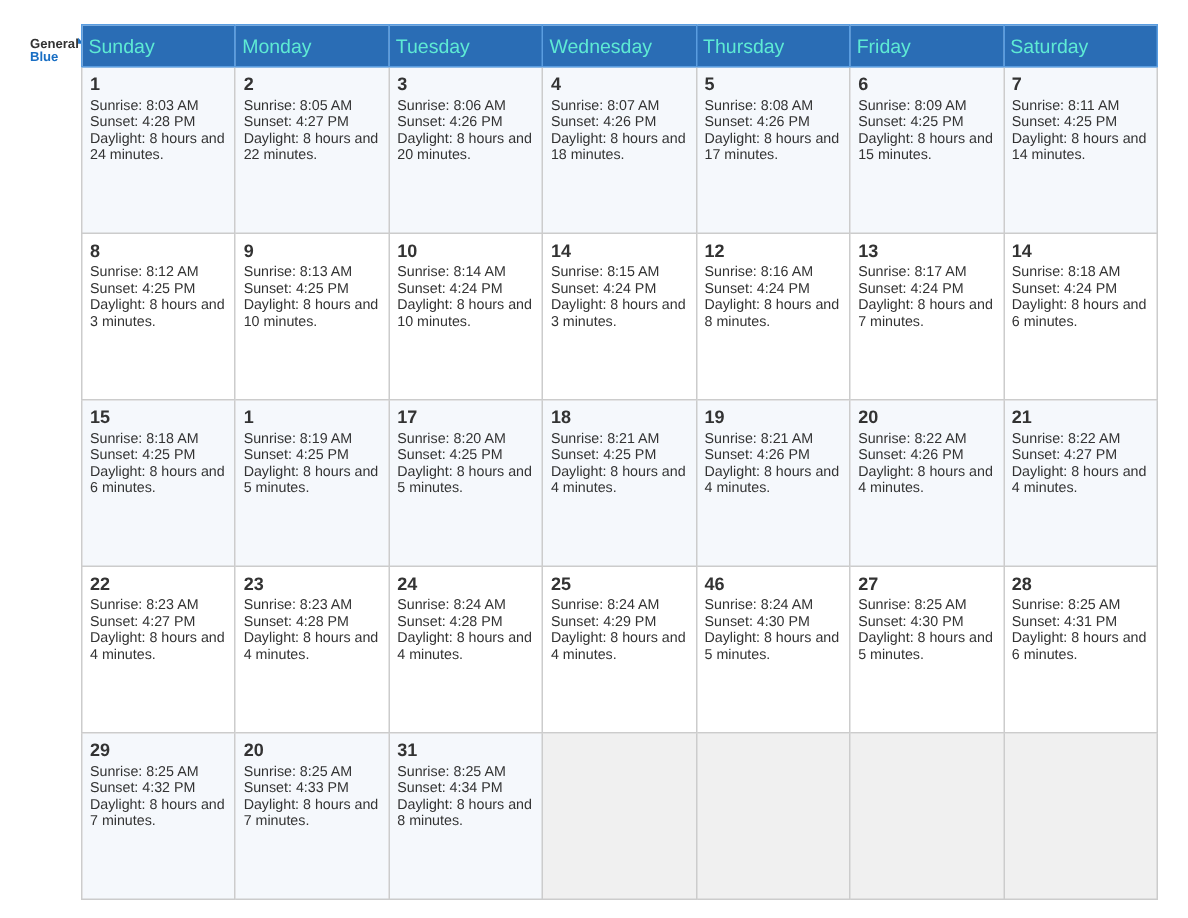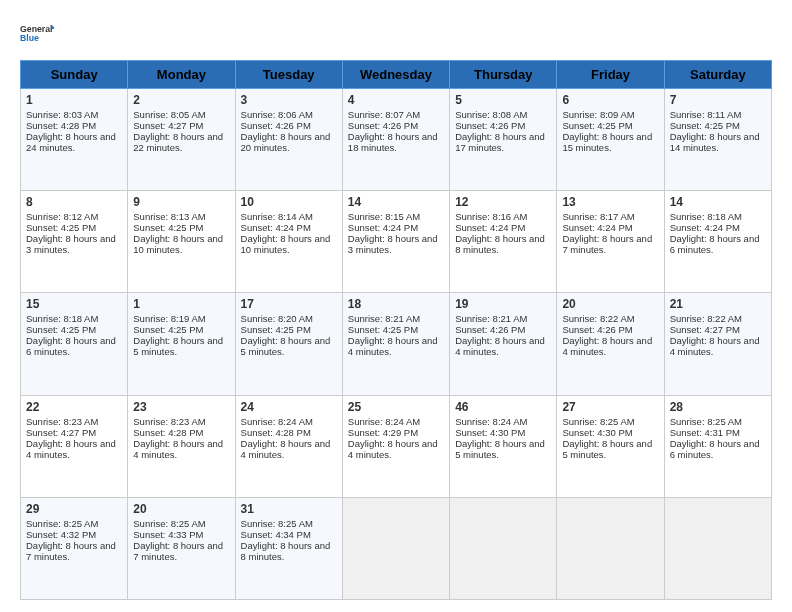--- a/index.html
+++ b/index.html
@@ -8,21 +8,20 @@
       background: #fff;
       width: 792px;
       height: 612px;
       overflow: hidden;
     }
     .page {
       width: 792px;
       height: 612px;
       padding: 16px 20px 12px 20px;
       display: flex;
-      flex-direction: column;
     }
     .header {
       display: flex;
       justify-content: space-between;
       align-items: flex-start;
       margin-bottom: 10px;
     }
     .logo {
       display: flex;
       align-items: center;
@@ -43,25 +42,25 @@
       margin-top: 2px;
     }
     .calendar {
       flex: 1;
       border-collapse: collapse;
       width: 100%;
       table-layout: fixed;
     }
     .calendar thead tr th {
       background: #2a6db5;
-      color: #000000;
+      color: #5eead4;
       font-size: 13px;
-      font-weight: bold;
+      font-weight: normal;
       padding: 6px 4px;
-      text-align: center;
+      text-align: left;
       border: 1px solid #5a9de0;
     }
     .calendar tbody tr td {
       vertical-align: top;
       border: 1px solid #ccc;
       padding: 4px 5px;
       font-size: 9.5px;
       color: #333;
       height: 88px;
       background: #fff;

